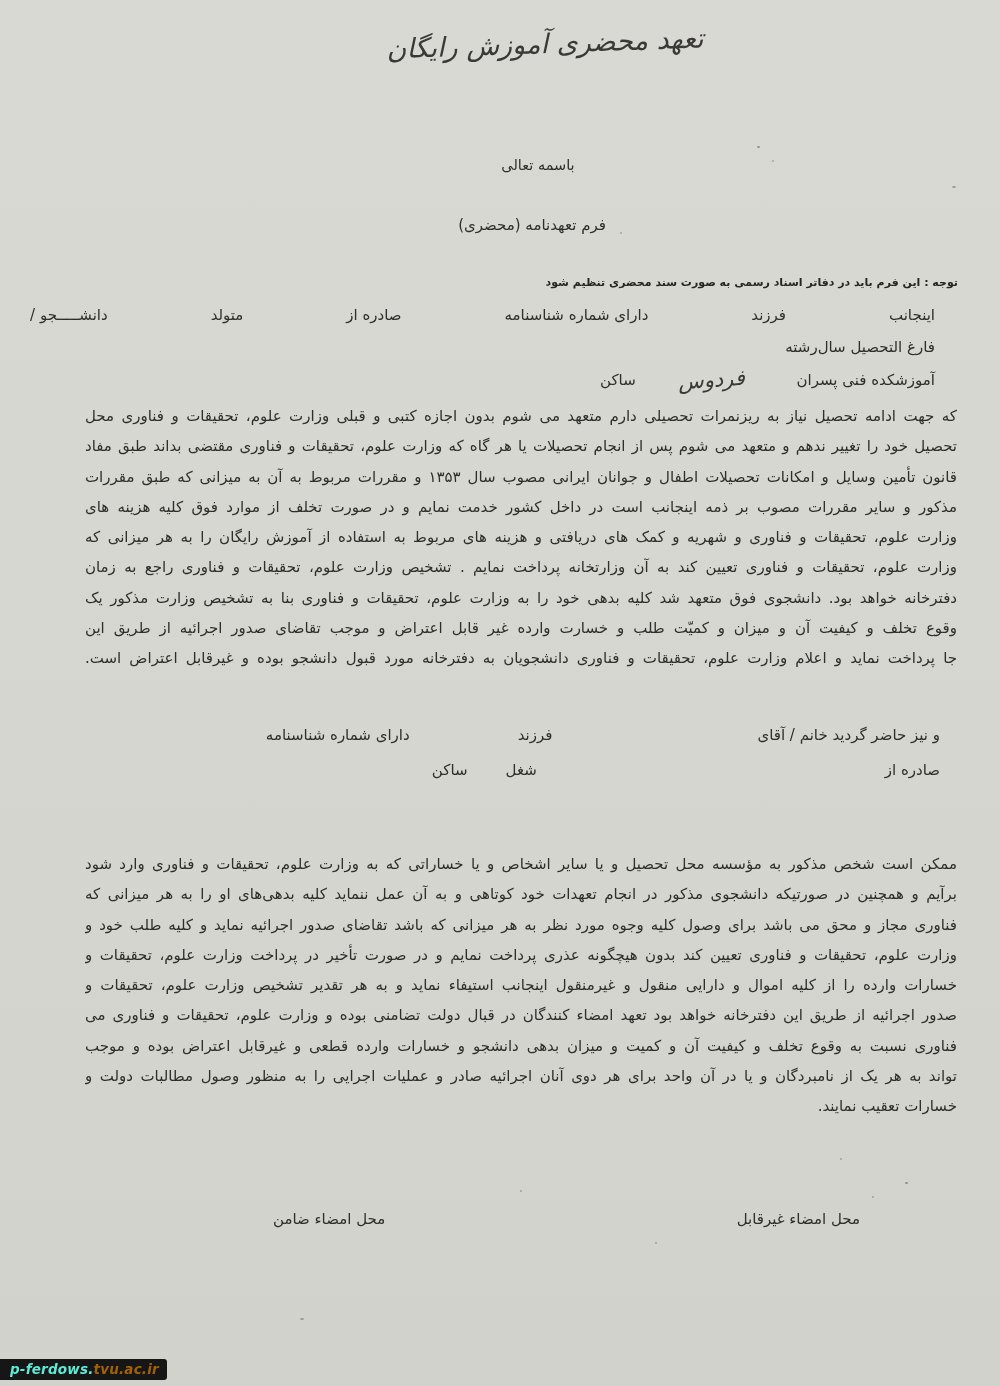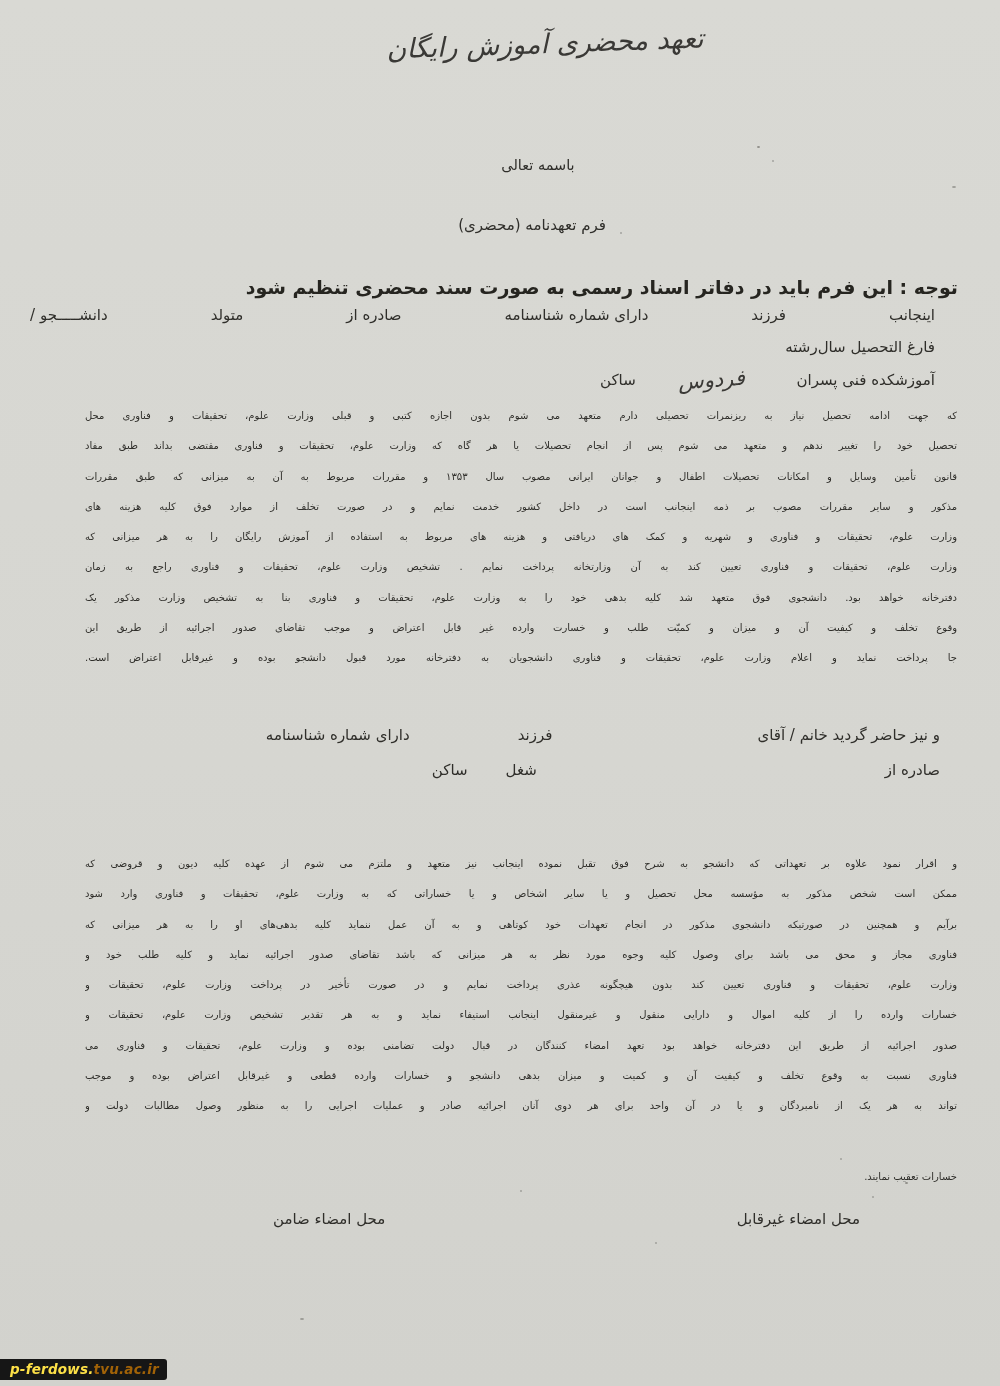--- a/index.html
+++ b/index.html
@@ -30,49 +30,49 @@
   }
   .form-title{
     top:216px;left:0;right:0;
     text-align:center;font-size:15px;
     transform:translateX(32px);
     letter-spacing:1px;
   }
   .notice{
     top:276px;right:42px;left:42px;
     text-align:right;
-    font-size:19px;font-weight:700;color:#262520;
+    font-size:11px;font-weight:700;color:#262520;
   }
   .fieldsrow{
     right:65px;left:30px;
     display:flex;align-items:baseline;
     font-size:15px;white-space:nowrap;
   }
   .row-sb{justify-content:space-between;}
   .g{display:inline-block;}
   .student-row1{top:306px;}
   .student-row2{top:338px;}
   .student-row3{top:366px;}
   .handwritten-word{
     font-size:21px;font-style:italic;color:#3a3936;
     transform:rotate(-4deg);display:inline-block;
     position:relative;top:2px;
   }
   .para{
     right:43px;left:85px;
-    font-size:10px;
+    font-size:15px;
   }
   .para1{top:401px;}
   .para2{top:849px;}
   .tline{
     height:30.3px;line-height:30.3px;
     text-align:justify;text-align-last:justify;
     overflow:hidden;white-space:nowrap;
   }
-  .tline.nojust{text-align:left;text-align-last:right;margin-top:40px;}
+  .tline.nojust{text-align:left;text-align-last:right;}
   .guar-row1{top:726px;right:60px;left:60px;}
   .guar-row2{top:761px;right:60px;left:60px;}
   .sigrow{
     top:1210px;right:140px;left:273px;
     display:flex;justify-content:space-between;
     font-size:15px;white-space:nowrap;
   }
   .watermark{
     left:0;bottom:6px;
     background:#161616;
@@ -138,39 +138,38 @@
     <span class="g" style="margin-right:108px;">دارای شماره شناسنامه</span>
   </div>
 
   <div class="abs fieldsrow guar-row2">
     <span class="g">صادره از</span>
     <span class="g" style="margin-right:348px;">شغل</span>
     <span class="g" style="margin-right:38px;">ساکن</span>
   </div>
 
   <div class="abs para para2">
-      <div class="tline">و اقرار نمود علاوه بر تعهداتی که دانشجو به شرح فوق تقبل نموده اینجانب نیز متعهد و ملتزم می شوم از عهده کلیه دیون و قروضی که</div>
       <div class="tline">ممکن است شخص مذکور به مؤسسه محل تحصیل و یا سایر اشخاص و یا خساراتی که به وزارت علوم، تحقیقات و فناوری وارد شود</div>
       <div class="tline">برآیم و همچنین در صورتیکه دانشجوی مذکور در انجام تعهدات خود کوتاهی و به آن عمل ننماید کلیه بدهی‌های او را به هر میزانی که</div>
       <div class="tline">فناوری مجاز و محق می باشد برای وصول کلیه وجوه مورد نظر به هر میزانی که باشد تقاضای صدور اجرائیه نماید و کلیه طلب خود و</div>
       <div class="tline">وزارت علوم، تحقیقات و فناوری تعیین کند بدون هیچگونه عذری پرداخت نمایم و در صورت تأخیر در پرداخت وزارت علوم، تحقیقات و</div>
       <div class="tline">خسارات وارده را از کلیه اموال و دارایی منقول و غیرمنقول اینجانب استیفاء نماید و به هر تقدیر تشخیص وزارت علوم، تحقیقات و</div>
       <div class="tline">صدور اجرائیه از طریق این دفترخانه خواهد بود تعهد امضاء کنندگان در قبال دولت تضامنی بوده و وزارت علوم، تحقیقات و فناوری می</div>
       <div class="tline">فناوری نسبت به وقوع تخلف و کیفیت آن و کمیت و میزان بدهی دانشجو و خسارات وارده قطعی و غیرقابل اعتراض بوده و موجب</div>
       <div class="tline">تواند به هر یک از نامبردگان و یا در آن واحد برای هر دوی آنان اجرائیه صادر و عملیات اجرایی را به منظور وصول مطالبات دولت و</div>
       <div class="tline nojust">خسارات تعقیب نمایند.</div>
     </div>
 
   <div class="abs sigrow">
     <span>محل امضاء غیرقابل</span>
     <span>محل امضاء ضامن</span>
   </div>
 
   <div class="abs watermark">
-    <span style="color:#fde047;">p-ferdows.</span><span style="color:#a16207;">tvu.ac.ir</span>
+    <span style="color:#5eead4;">p-ferdows.</span><span style="color:#a16207;">tvu.ac.ir</span>
   </div>
 
   <div class="speck s1" style="top:146px;left:757px;"></div>
   <div class="speck s2" style="top:160px;left:772px;"></div>
   <div class="speck s3" style="top:186px;left:952px;"></div>
   <div class="speck s2" style="top:232px;left:620px;"></div>
   <div class="speck s2" style="top:1158px;left:840px;"></div>
   <div class="speck s1" style="top:1182px;left:905px;"></div>
   <div class="speck s2" style="top:1196px;left:872px;"></div>
   <div class="speck s2" style="top:1190px;left:520px;"></div>

